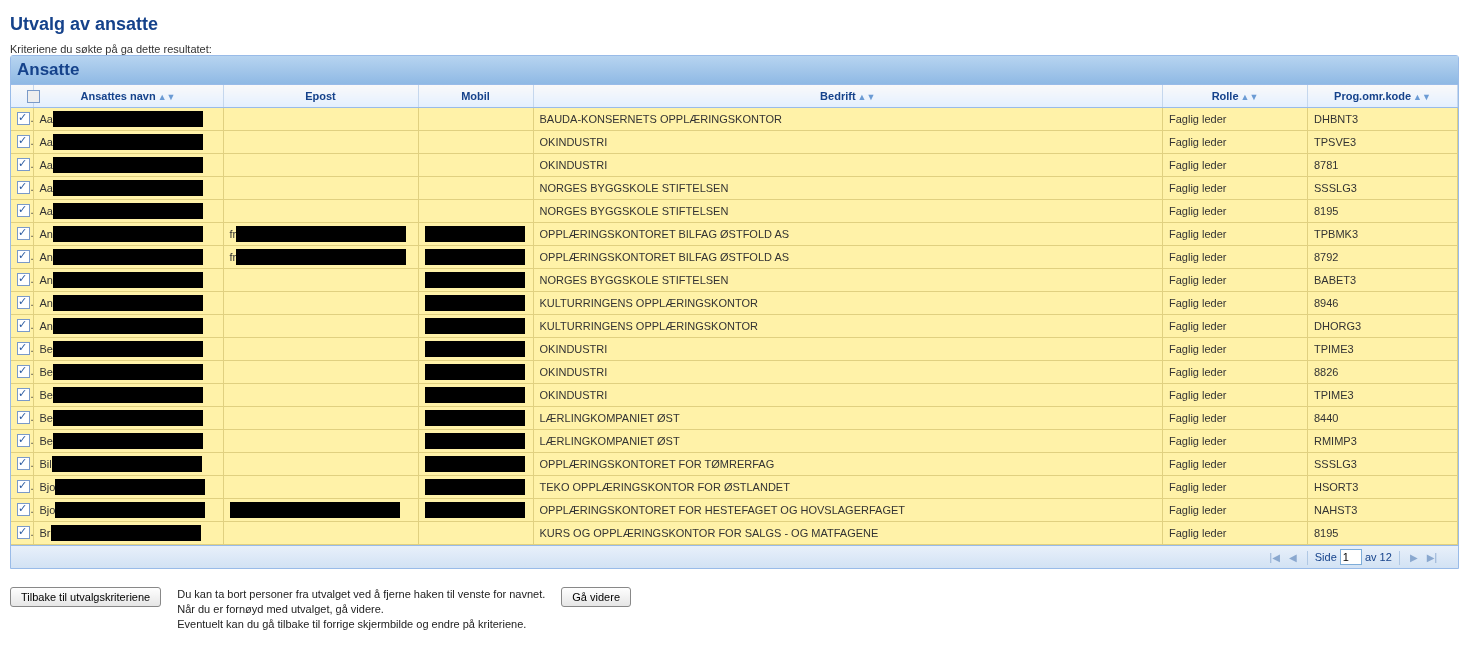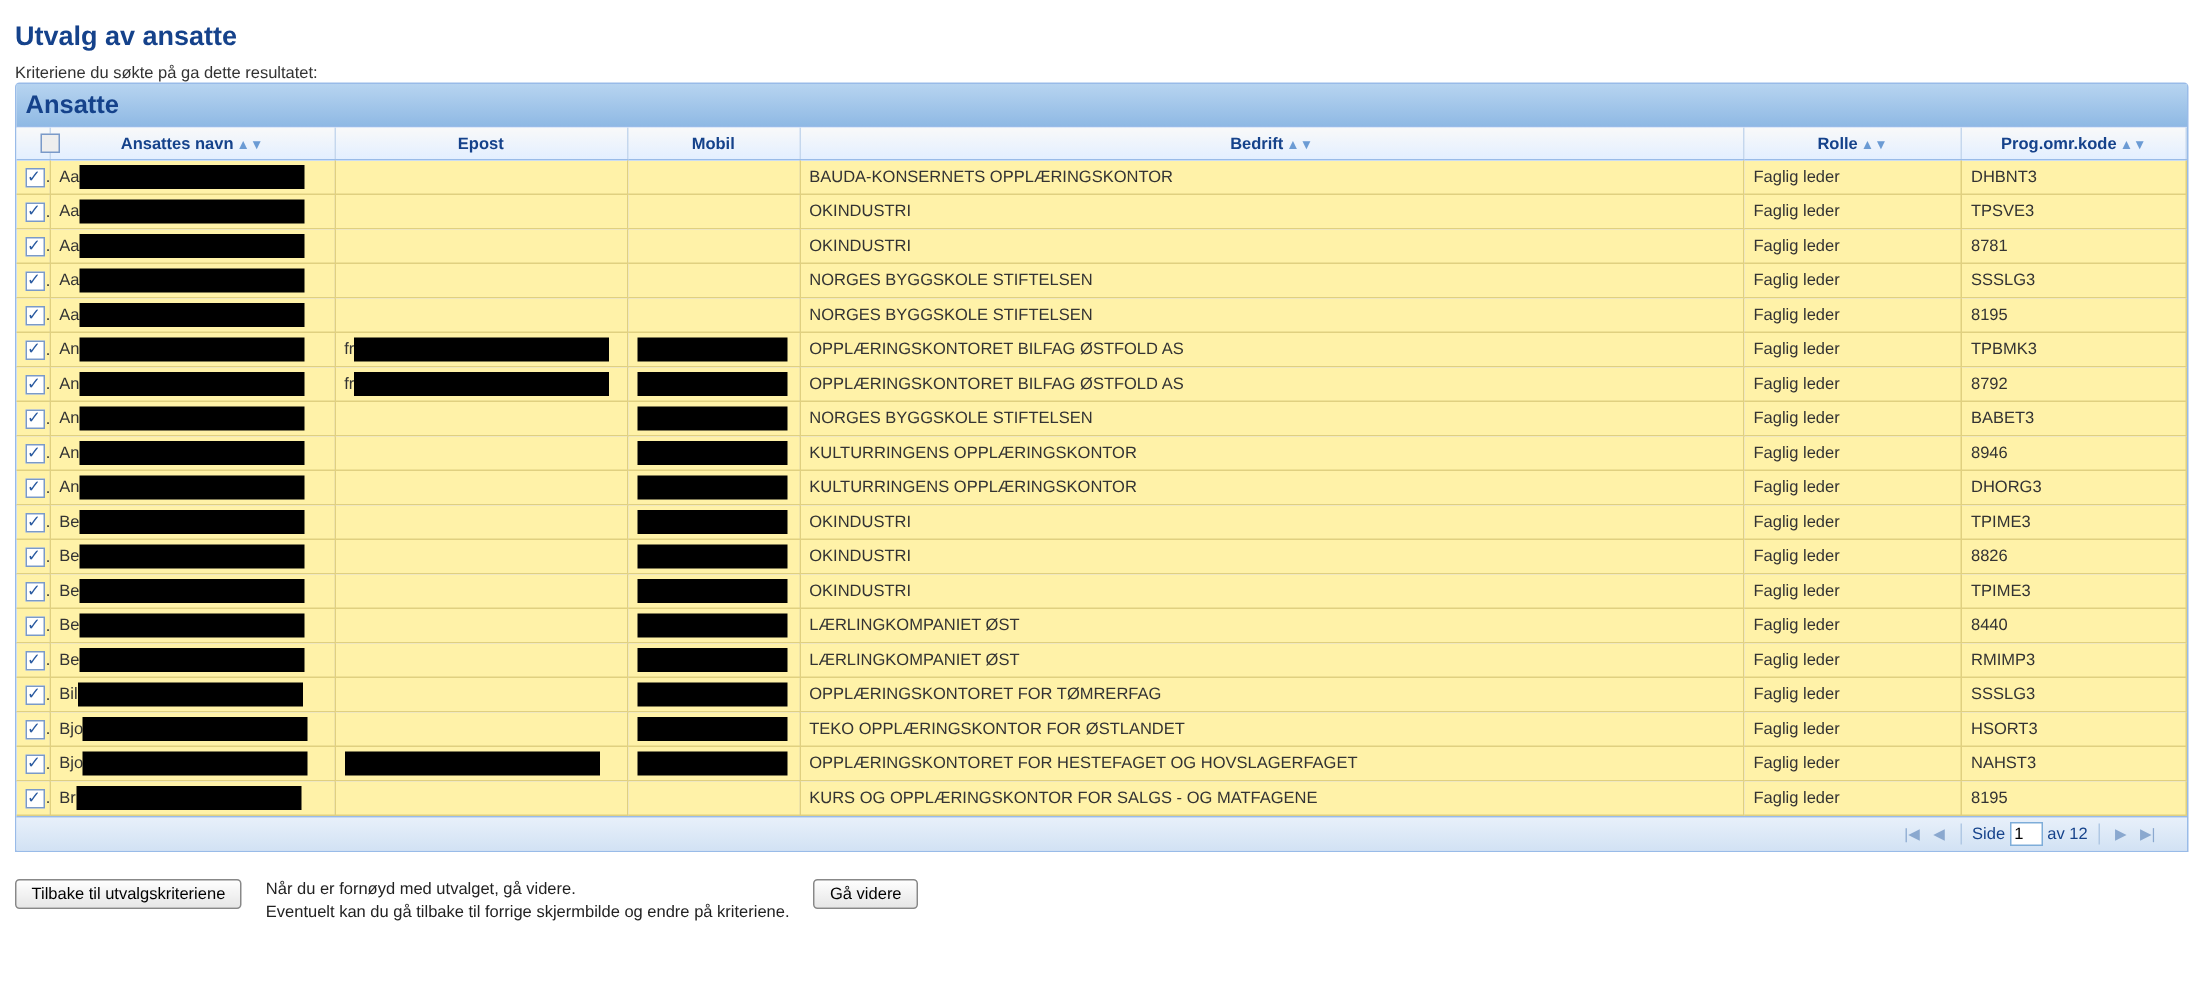--- a/index.html
+++ b/index.html
@@ -356,17 +356,18 @@
     <span>av 12</span>
     <span class="sep"></span>
     <span class="nav-btn">▶</span>
     <span class="nav-btn">▶|</span>
   </div>
 </div>
 
 <div class="bottom-bar">
   <button class="ui-btn">Tilbake til utvalgskriteriene</button>
   <div class="help-text">
+    <div>Du kan ta bort personer fra utvalget ved å fjerne haken til venste for navnet.</div>
     <div>Når du er fornøyd med utvalget, gå videre.</div>
     <div>Eventuelt kan du gå tilbake til forrige skjermbilde og endre på kriteriene.</div>
   </div>
   <button class="ui-btn">Gå videre</button>
 </div>
 
 </body></html>

